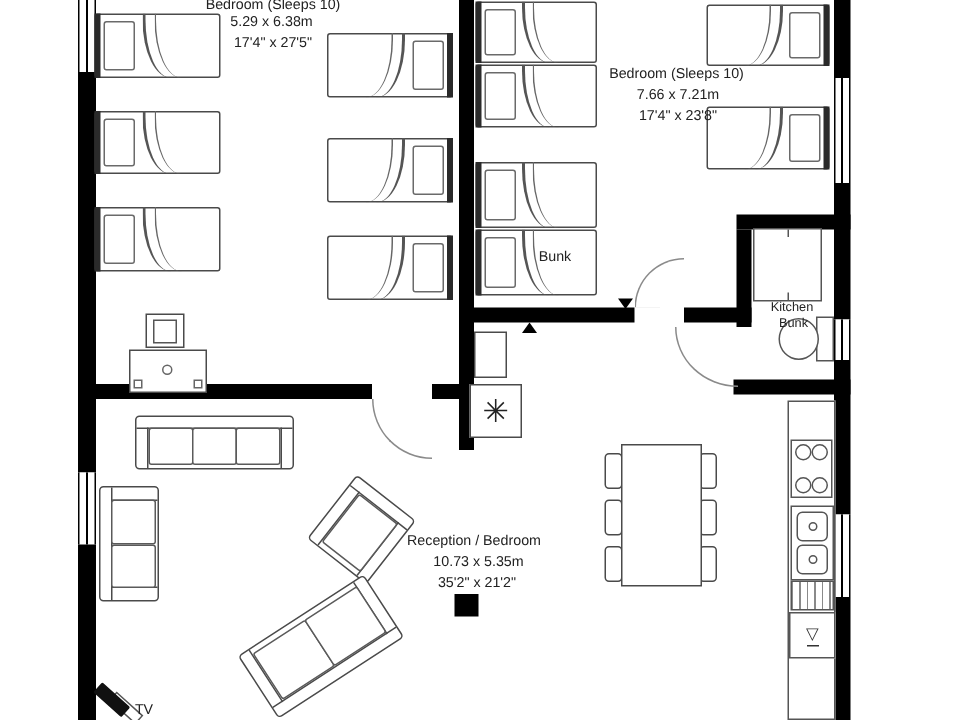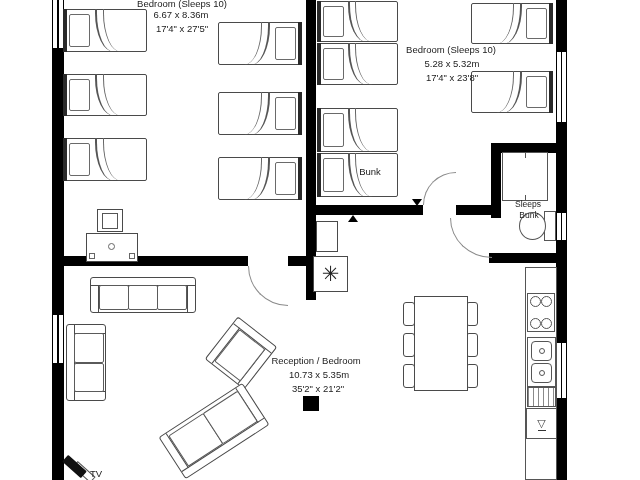--- a/index.html
+++ b/index.html
@@ -258,30 +258,30 @@
         </div>
     </div>
     <div class="stripes" style="left:1px;top:119px;width:29px;height:20px"></div>
     <div class="thinbox" style="left:0;top:140px;width:31px;height:31px">
       <div class="glass">▽</div>
       <div class="glassbase"></div>
     </div>
   </div>
 
   <div class="lbl" style="left:182px;top:-2px">Bedroom (Sleeps 10)</div>
-  <div class="lbl" style="left:181px;top:9px">6.67 x 8.36m</div>
+  <div class="lbl" style="left:181px;top:9px">5.29 x 6.38m</div>
   <div class="lbl" style="left:182px;top:23px">17'4" x 27'5"</div>
 
   <div class="lbl" style="left:451px;top:44px">Bedroom (Sleeps 10)</div>
-  <div class="lbl" style="left:452px;top:58px">5.28 x 5.32m</div>
+  <div class="lbl" style="left:452px;top:58px">7.66 x 7.21m</div>
   <div class="lbl" style="left:452px;top:72px">17'4" x 23'8"</div>
 
   <div class="lbl" style="left:370px;top:166px">Bunk</div>
 
-  <div class="lbl sm" style="left:528px;top:199px">Sleeps</div>
+  <div class="lbl sm" style="left:528px;top:199px">Kitchen</div>
   <div class="lbl sm" style="left:529px;top:210px">Bunk</div>
 
   <div class="lbl" style="left:316px;top:355px">Reception / Bedroom</div>
   <div class="lbl" style="left:319px;top:369px">10.73 x 5.35m</div>
   <div class="lbl" style="left:318px;top:383px">35'2" x 21'2"</div>
 
   <div class="lbl" style="left:96px;top:468px">TV</div>
 
 </div>
 

